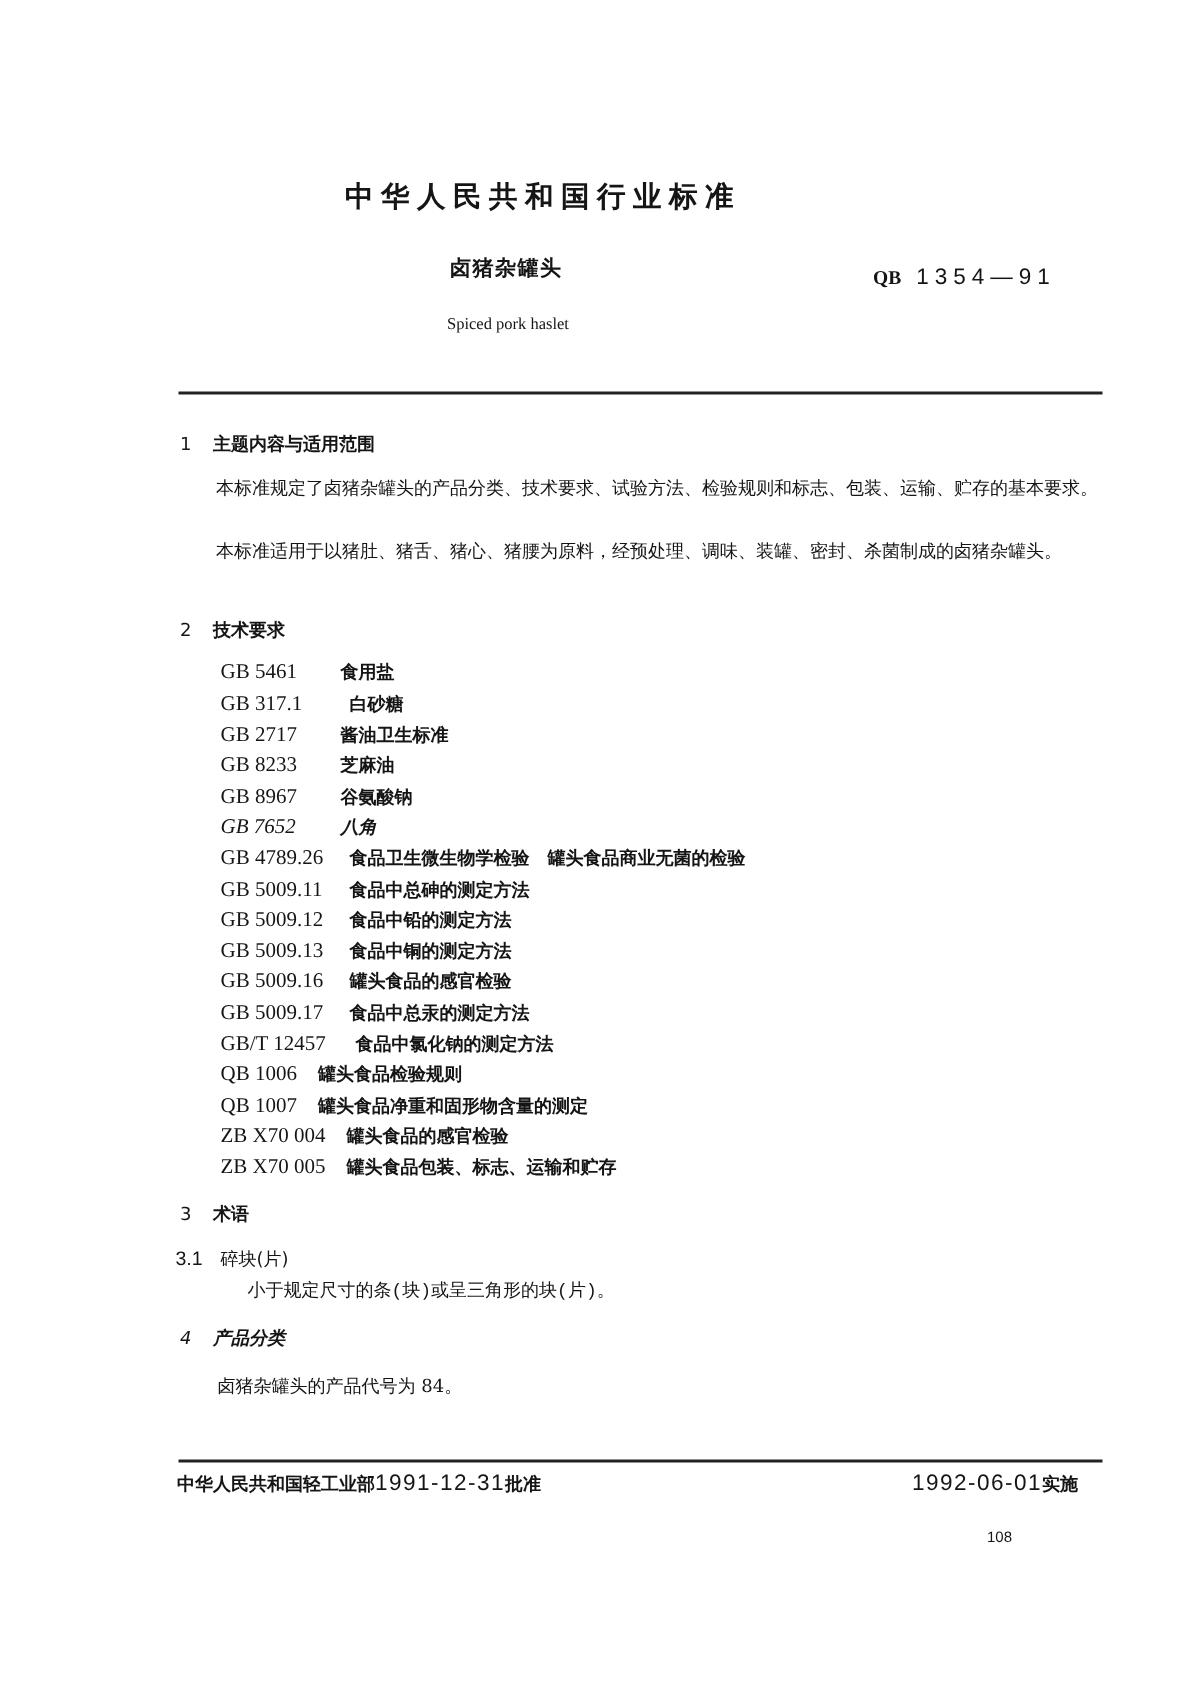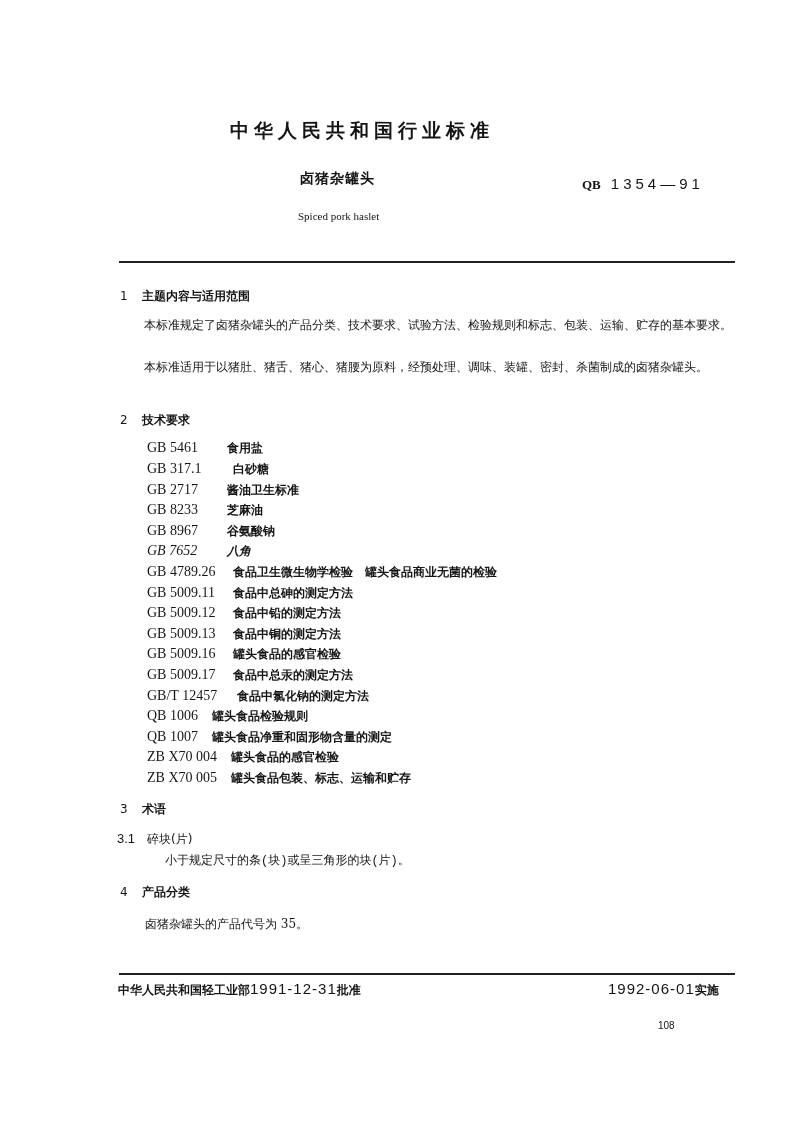--- a/index.html
+++ b/index.html
@@ -71,24 +71,24 @@
 <div class="abs ref" style="top:770px;"><span class="c" style="width:84px">ZB X70 005</span><span class="t">罐头食品包装、标志、运输和贮存</span></div>
 
 <div class="abs sec" style="top:801px;">
   <span class="n">3</span><span>术语</span>
 </div>
 <div class="abs sub" style="top:831px;">
   <span class="n">3.1</span><span style="font-family:'DejaVu Sans',sans-serif;">碎块(片)</span>
 </div>
 <div class="abs para" style="left:145px; top:851px; font-family:Liberation Mono, monospace;margin-left:20px;">小于规定尺寸的条(块)或呈三角形的块(片)。</div>
 
-<div class="abs sec" style="top:884px;">
+<div class="abs sec" style="top:884px;font-style:italic;">
   <span class="n">4</span><span>产品分类</span>
 </div>
-<div class="abs para" style="left:145px; top:914px;">卤猪杂罐头的产品代号为 35。</div>
+<div class="abs para" style="left:145px; top:914px;">卤猪杂罐头的产品代号为 84。</div>
 
 <div class="rule" style="top:973px; height:2px;"></div>
 <div class="abs foot-l">
   <span>中华人民共和国轻工业部</span><span class="d">1991-12-31</span><span>批准</span>
 </div>
 <div class="abs foot-r">
   <span class="d">1992-06-01</span><span>实施</span>
 </div>
 <div class="abs pg">108</div>
 

